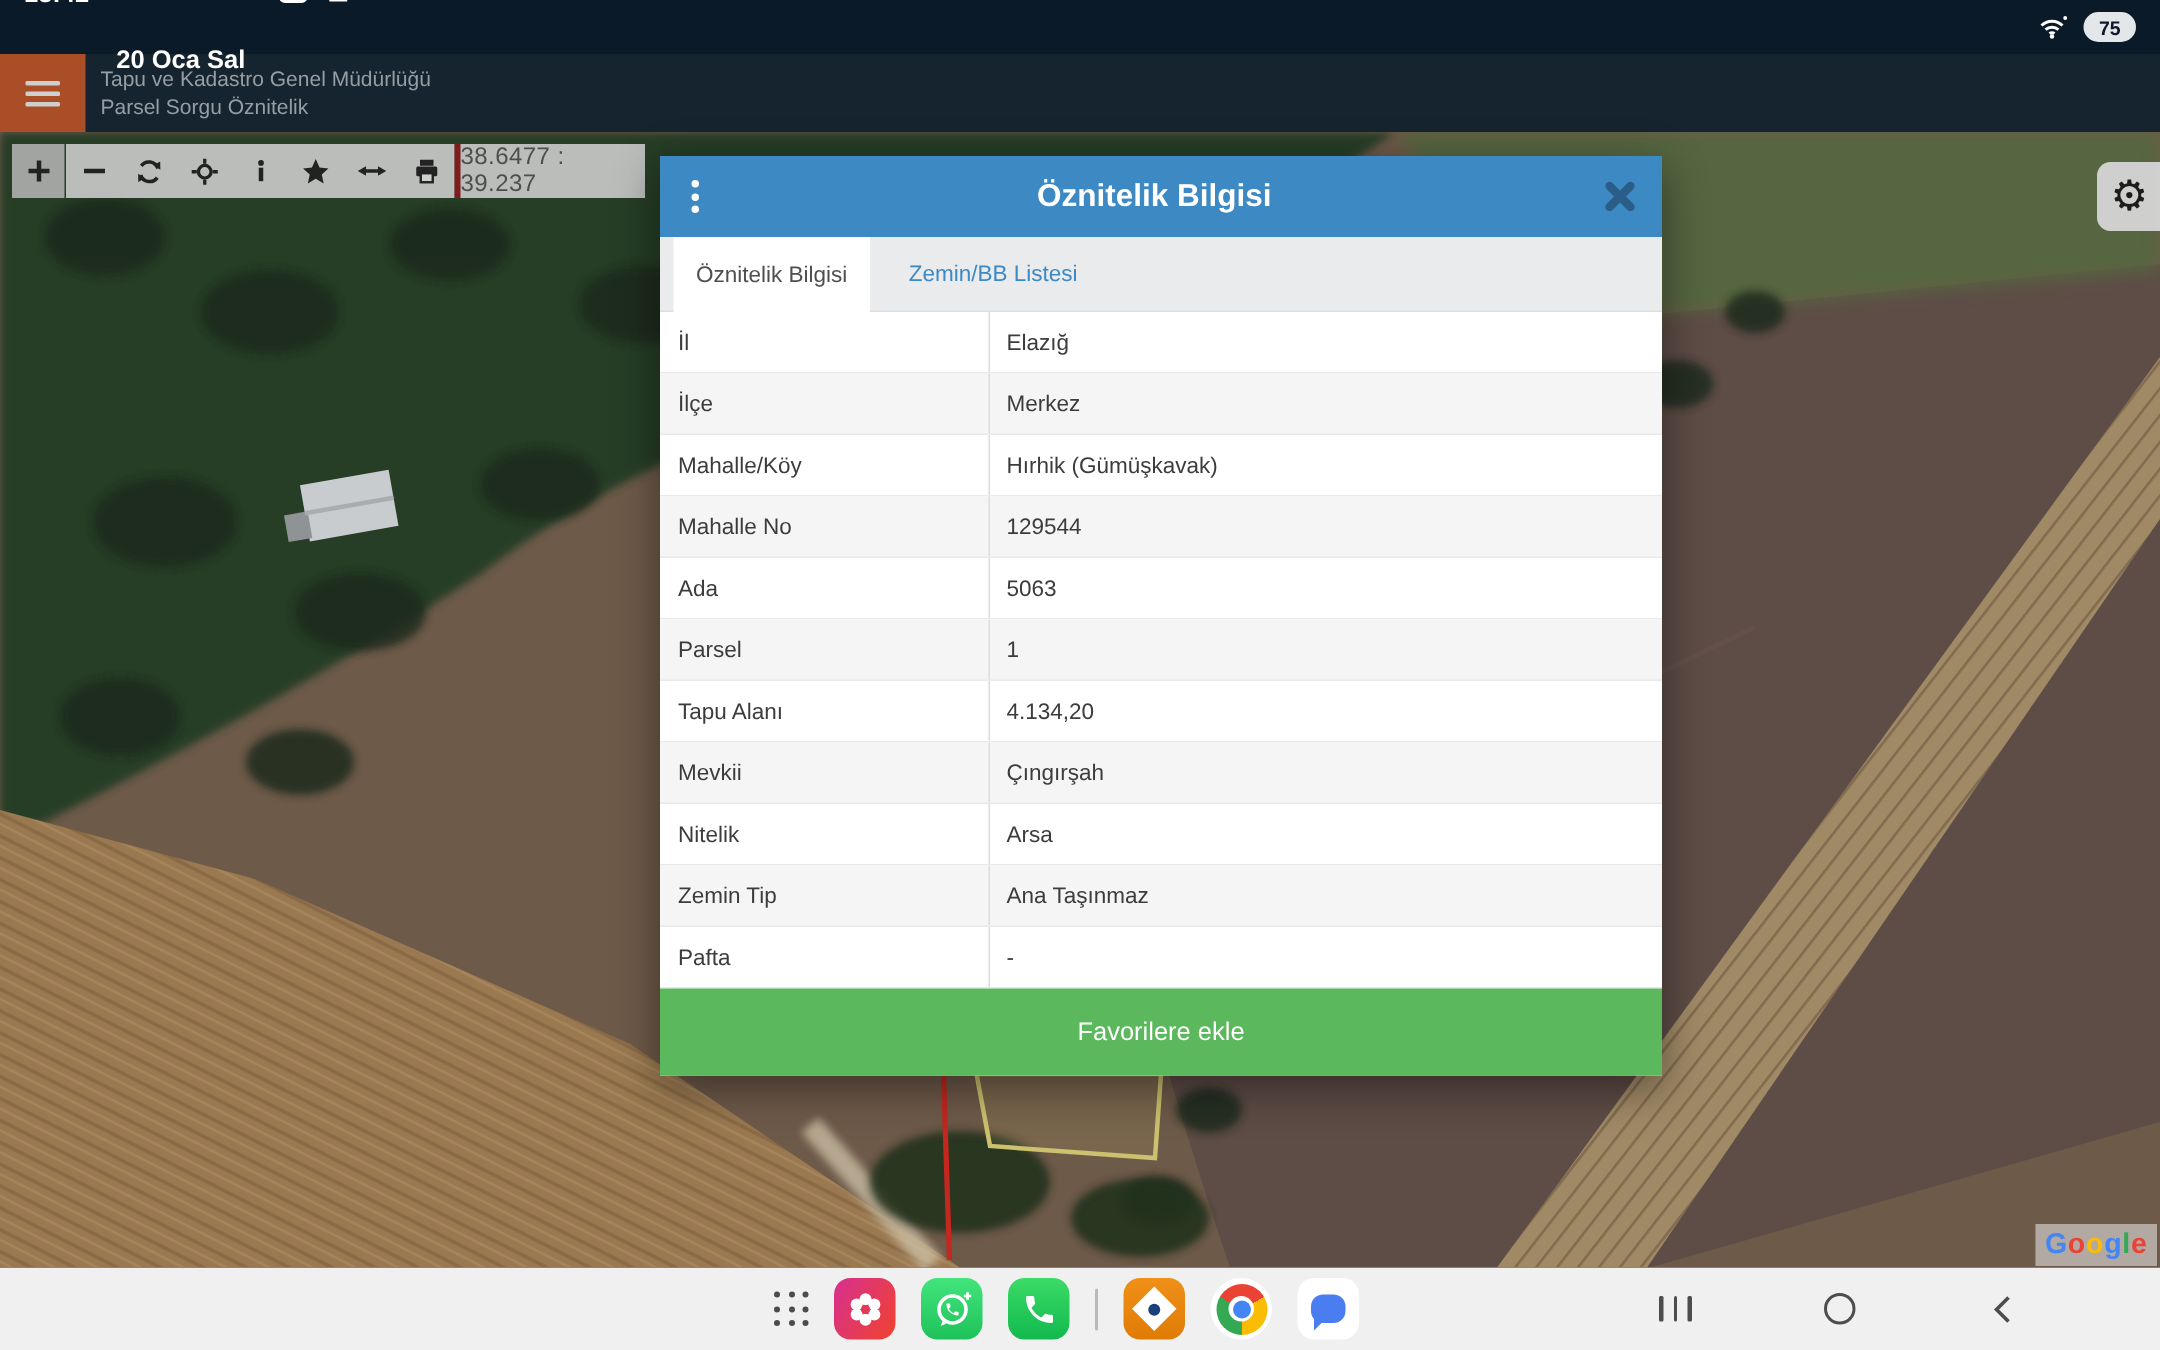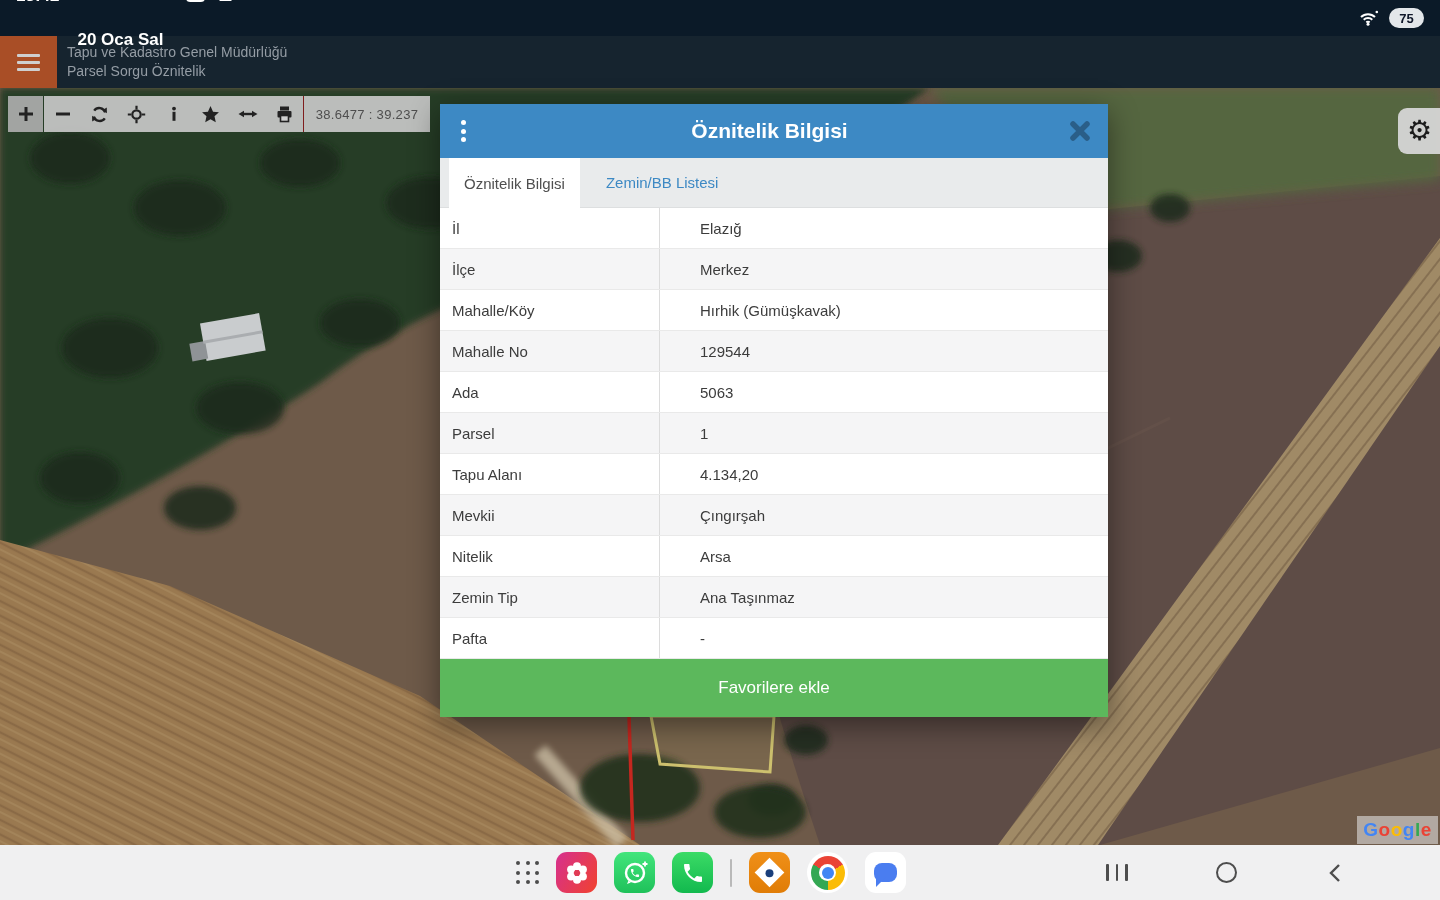--- a/index.html
+++ b/index.html
@@ -29,22 +29,22 @@
   .app-titles { position:absolute; left:67px; top:7px; color:#959da5; font-size:14px; line-height:19px; }
 
   
   .map-wrap { position:absolute; left:0; top:88px; width:1440px; height:757px; overflow:hidden; }
 
   
   .map-toolbar { position:absolute; left:8px; top:96px; height:36px; display:flex; z-index:50; }
   .tb-btn { width:37px; height:36px; display:flex; align-items:center; justify-content:center; cursor:pointer; }
   .tb-plus { width:35px; background:rgba(172,172,172,0.92); }
   .tb-group { display:flex; background:rgba(200,200,200,0.92); margin-left:1px; }
-  .coord-box { height:36px; width:127px; background:rgba(200,200,200,0.92); border-left:1px solid #7f1d1d;
-    display:flex; align-items:center; justify-content:center; color:#4e4e4e; font-size:13px; letter-spacing:.3px; }
+  .coord-box { height:36px; width:127px; background:rgba(200,200,200,0.92); border-left:4px solid #7f1d1d;
+    display:flex; align-items:center; justify-content:center; color:#4e4e4e; font-size:16px; letter-spacing:.3px; }
   .tb-btn svg { display:block; }
 
   
   .gear-btn { position:absolute; left:1398px; top:108px; width:52px; height:46px; border-radius:9px;
     background:rgba(214,214,214,0.95); display:flex; align-items:center; justify-content:flex-start;
     padding-left:9px; z-index:50; cursor:pointer; }
   .gear-glyph { font-size:28px; color:#1c1c1c; line-height:1; }
 
   
   .dialog { position:absolute; left:440px; top:104px; width:668px; z-index:70;
@@ -52,21 +52,21 @@
   .dlg-header { height:54px; background:#3d89c4; display:flex; align-items:center; padding:0 17px; }
   .dots-menu { display:flex; flex-direction:column; gap:3.5px; cursor:pointer; padding:4px; }
   .dots-menu i { width:5px; height:5px; border-radius:50%; background:#fff; }
   .dlg-title { flex:1; text-align:center; color:#fff; font-size:21px; font-weight:700; }
   .dlg-close { cursor:pointer; display:flex; align-items:center; }
   .tab-bar { height:50px; background:#e9ebec; display:flex; align-items:stretch; border-bottom:1px solid #dddfe0; }
   .tab { display:flex; align-items:center; font-size:15px; cursor:pointer; }
   .tab.active { background:#fff; color:#4f4f4f; padding:0 15px; margin-left:9px; margin-bottom:-1px; }
   .tab.inactive { color:#3d89c4; padding:0 26px; }
   .attr-table { background:#fff; }
-  .attr-row { display:flex; height:41px; align-items:stretch; border-bottom:1px solid #e9e9e9; font-size:15px;gap:29px; }
+  .attr-row { display:flex; height:41px; align-items:stretch; border-bottom:1px solid #e9e9e9; font-size:15px; }
   .attr-row:nth-child(even) { background:#f5f5f6; }
   .attr-label { width:220px; border-right:1px solid #dcdcdc; display:flex; align-items:center;
     padding-left:12px; color:#3c3c3c; }
   .attr-value { flex:1; display:flex; align-items:center; padding-left:11px; color:#3c3c3c; }
   .fav-btn { height:58px; background:#5cb85c; color:#fff; font-size:17px; display:flex;
     align-items:center; justify-content:center; cursor:pointer; }
 
   
   .gmark { position:absolute; left:1357px; top:816px; width:81px; height:28px; z-index:40;
     background:rgba(235,235,235,0.55); display:flex; align-items:center; justify-content:center;

